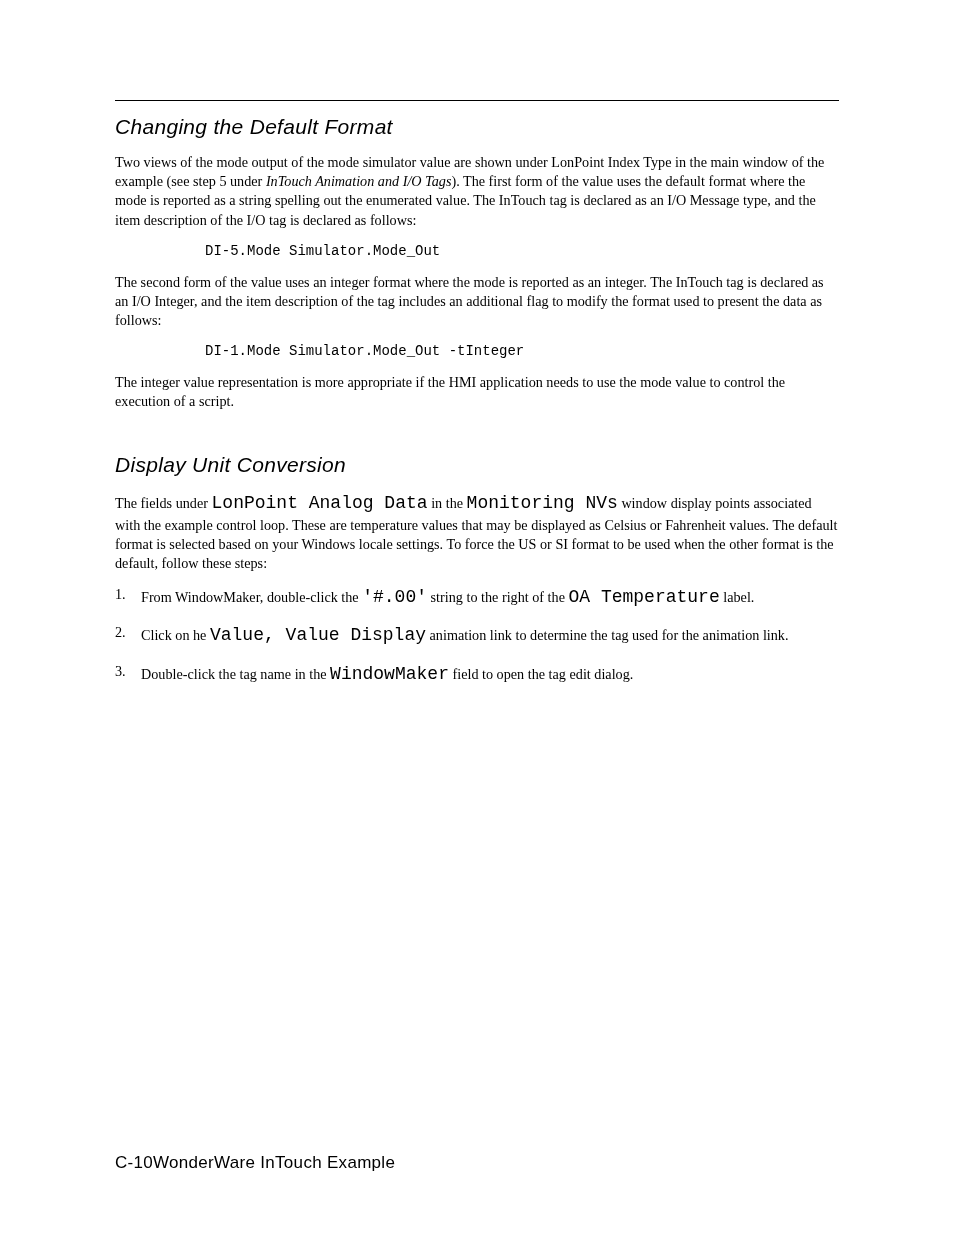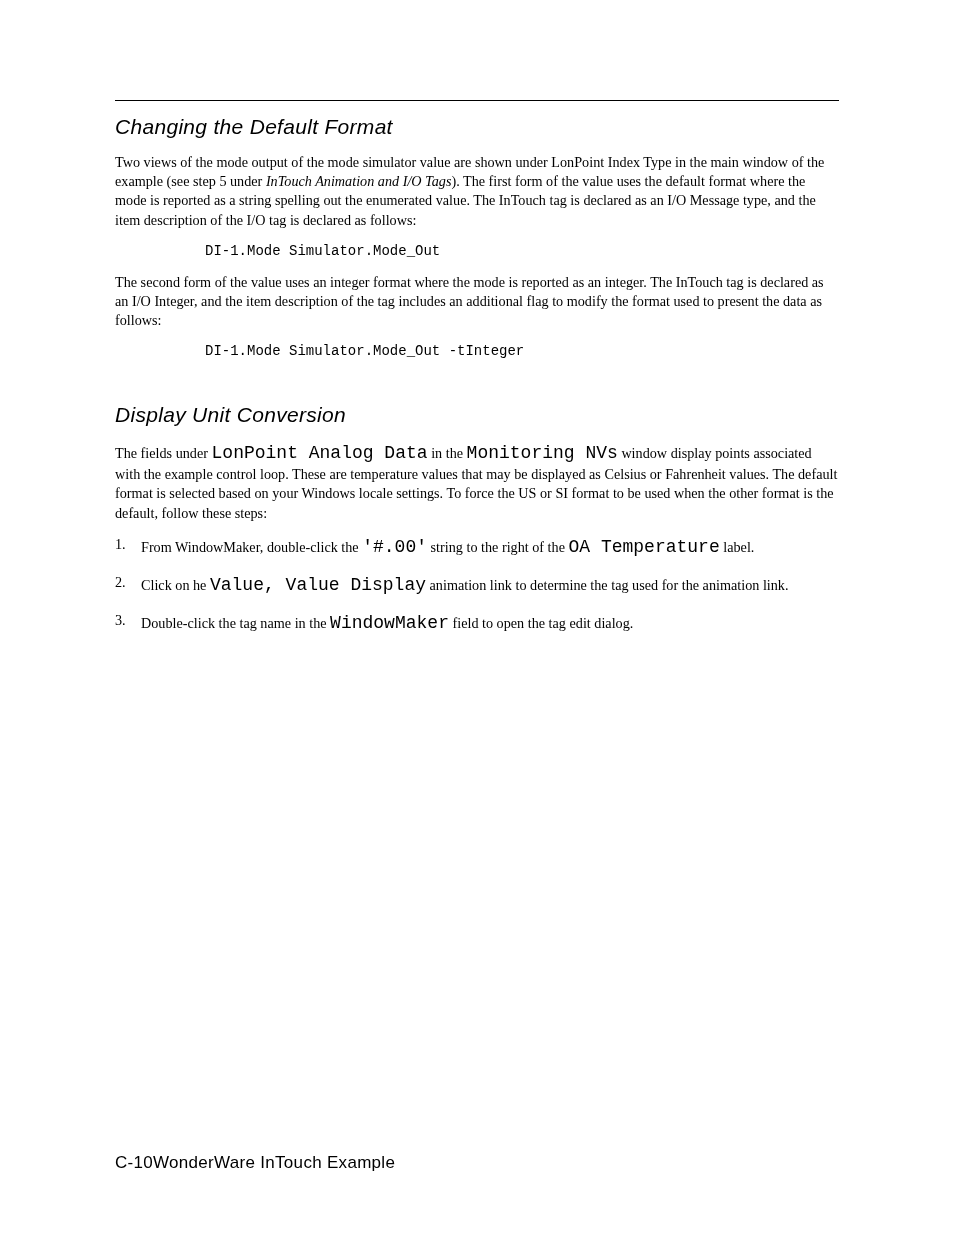--- a/index.html
+++ b/index.html
@@ -84,26 +84,27 @@
 
 <div class="top-rule"></div>
 
 <h2 class="section-heading">Changing the Default Format</h2>
 
 <div class="body-block">
   <p class="para">
     <span>Two views of the mode output of the mode simulator value are shown under LonPoint Index Type in the main window of the example (see step 5 under </span><span class="italic">InTouch Animation and I/O Tags</span><span>). The first form of the value uses the default format where the mode is reported as a string spelling out the enumerated value. The InTouch tag is declared as an I/O Message type, and the item description of the I/O tag is declared as follows:</span>
   </p>
 
-  <div class="code-line">DI-1.Mode Simulator.Mode_Out</div>
+  <div class="code-line">DI-5.Mode Simulator.Mode_Out</div>
 
   <p class="para">The second form of the value uses an integer format where the mode is reported as an integer. The InTouch tag is declared as an I/O Integer, and the item description of the tag includes an additional flag to modify the format used to present the data as follows:</p>
 
   <div class="code-line">DI-1.Mode Simulator.Mode_Out -tInteger</div>
 
+  <p class="para">The integer value representation is more appropriate if the HMI application needs to use the mode value to control the execution of a script.</p>
 </div>
 
 <div class="section-gap"></div>
 
 <h2 class="section-heading">Display Unit Conversion</h2>
 
 <div class="body-block">
   <p class="para">
     <span>The fields under </span><span class="mono">LonPoint Analog Data</span><span> in the </span><span class="mono">Monitoring NVs</span><span> window display points associated with the example control loop. These are temperature values that may be displayed as Celsius or Fahrenheit values. The default format is selected based on your Windows locale settings. To force the US or SI format to be used when the other format is the default, follow these steps:</span>
   </p>

